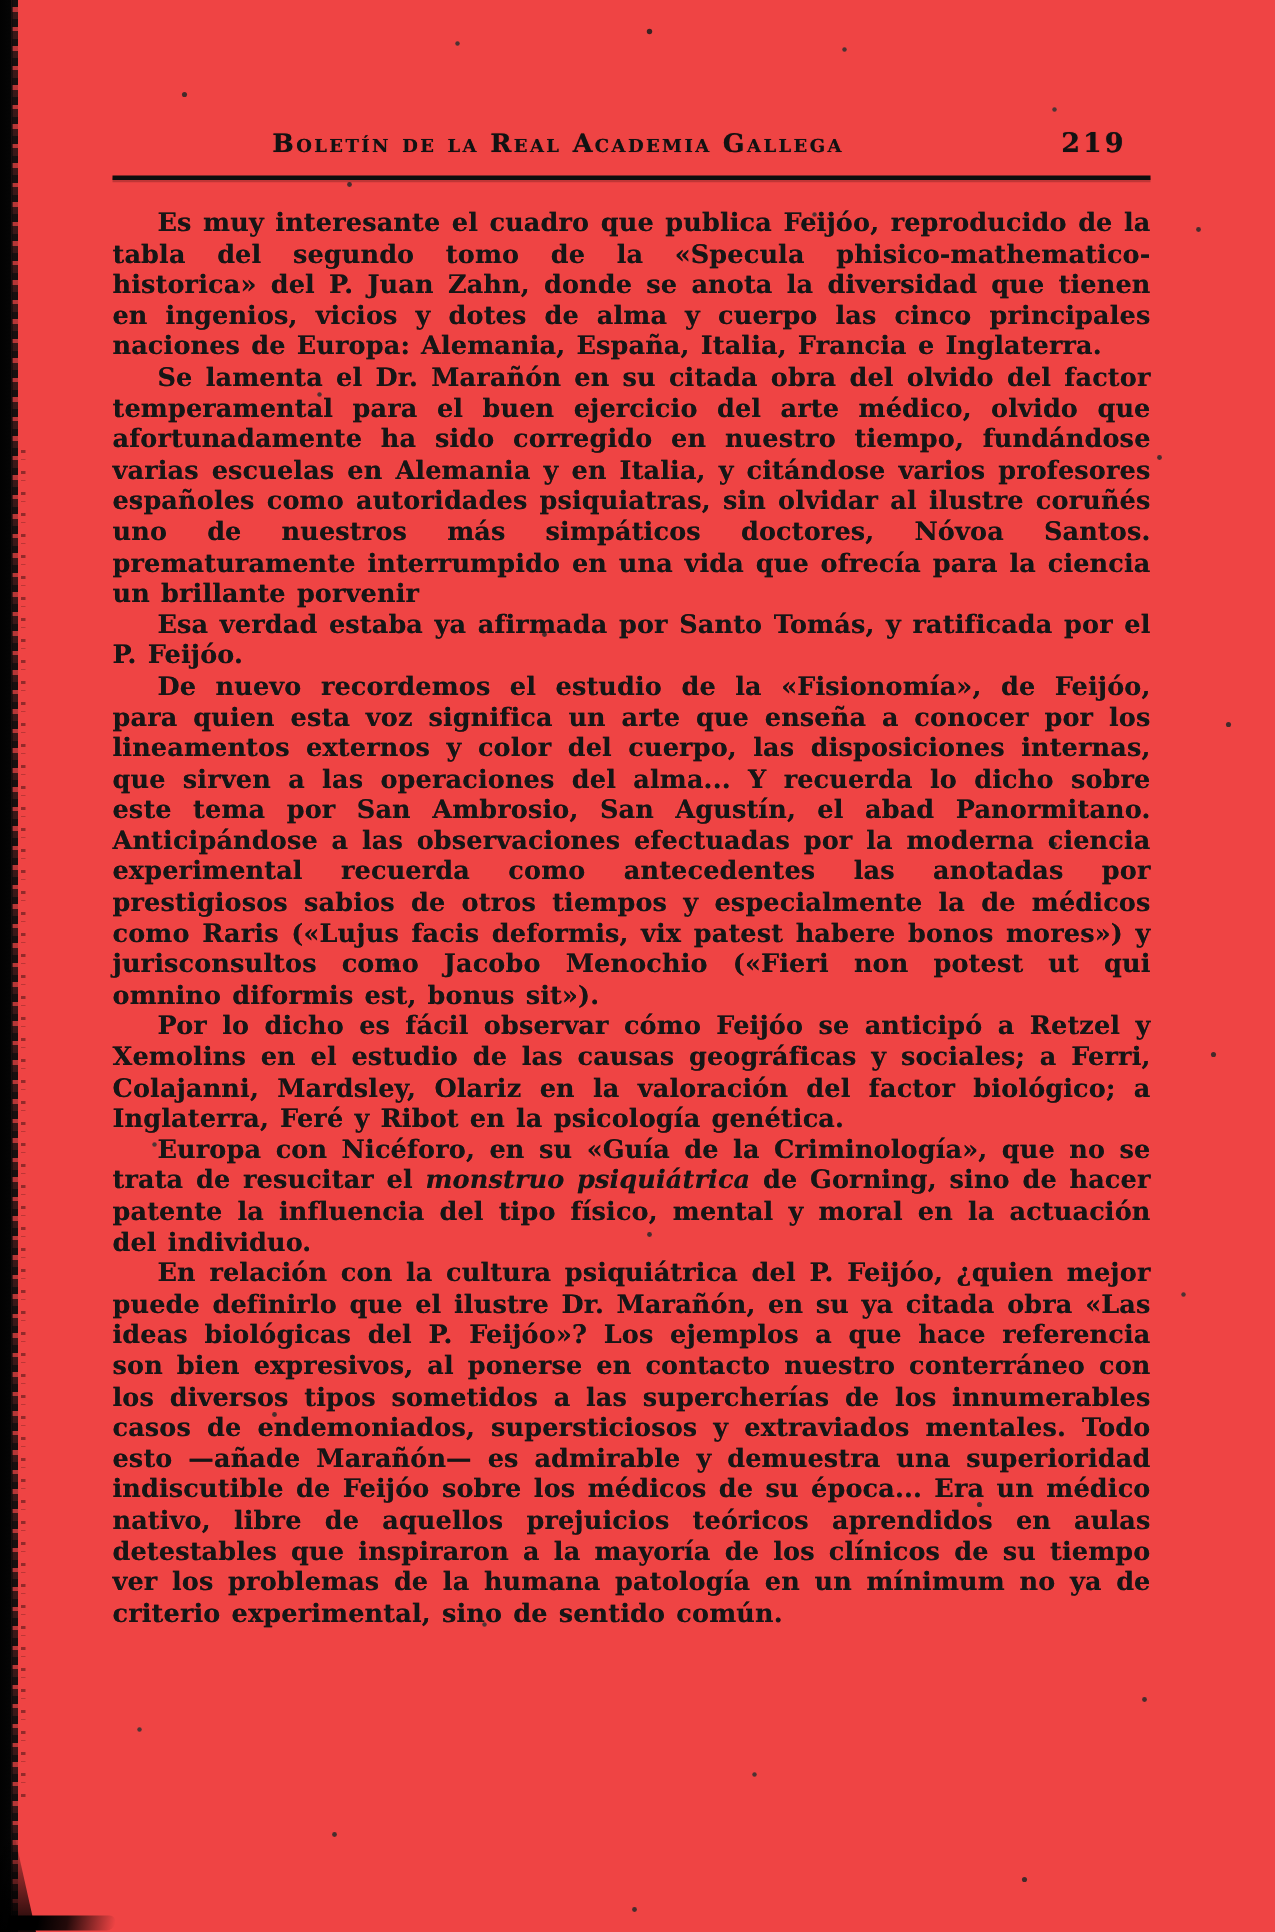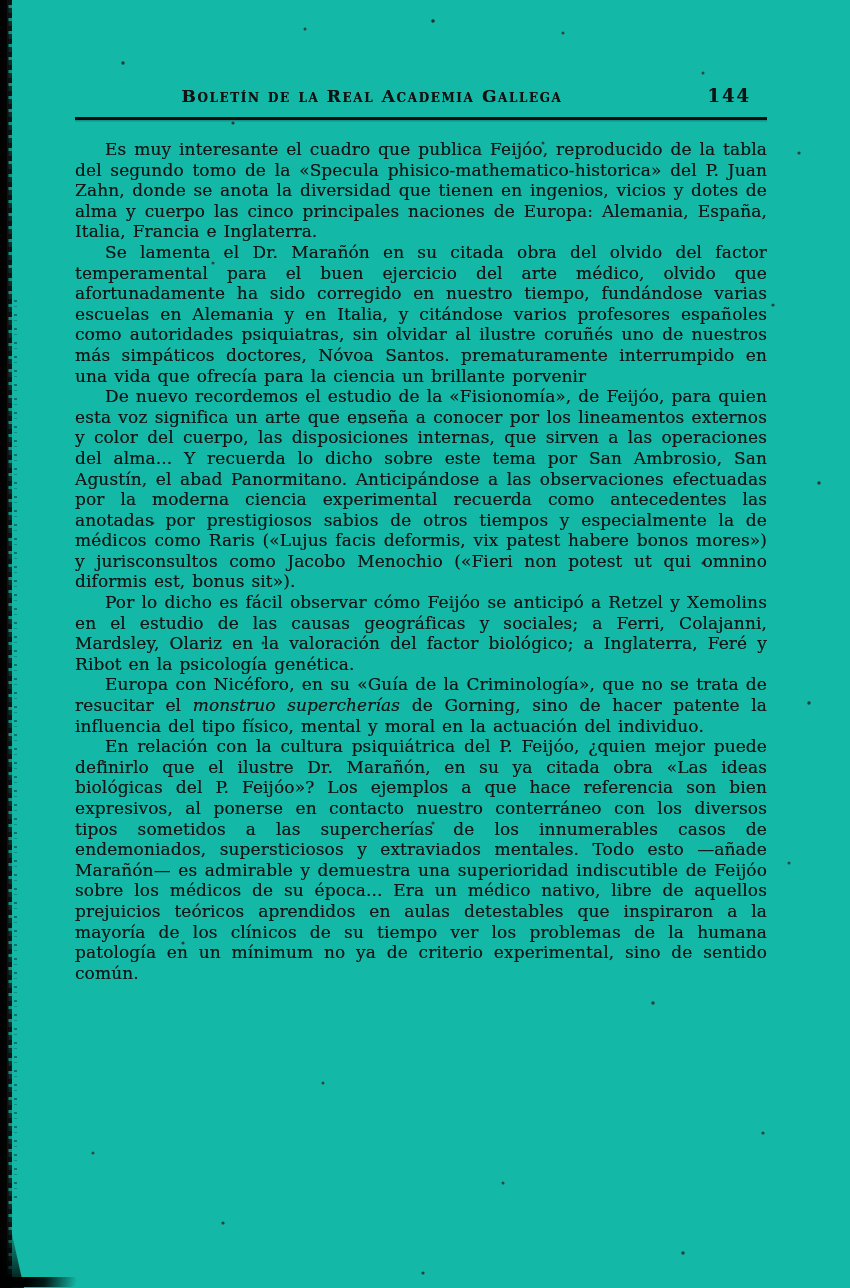--- a/index.html
+++ b/index.html
@@ -5,21 +5,21 @@
   html, body {
     margin: 0;
     padding: 0;
     background: #ffffff;
     font-family: "DejaVu Serif", "Liberation Serif", serif;
   }
   .page {
     position: relative;
     width: 850px;
     height: 1288px;
-    background: #14b8a6;
+    background: #ef4444;
     overflow: hidden;
   }
   
   .binding {
     position: absolute;
     left: 0; top: 0;
     width: 13px; height: 100%;
     background-image:
       linear-gradient(90deg, #020202 0px, #050505 7px, rgba(10,10,10,0.85) 8px, rgba(0,0,0,0) 9px),
       repeating-linear-gradient(180deg, rgba(12,12,12,0.95) 0 5px, rgba(12,12,12,0.25) 5px 8px, rgba(12,12,12,0.8) 8px 13px);
@@ -113,41 +113,43 @@
     line-height: 20.6px;
     color: #161616;
     text-align: justify;
     letter-spacing: 0.1px;
     word-spacing: 1.4px;
     text-shadow: 0 0 0.4px rgba(0,0,0,0.55);
   }
   .body-text p {
     margin: 0;
     text-indent: 30px;
+    font-weight: bold;
   }
   .it { font-style: italic; }
 </style>
 </head>
 <body>
 
 <div class="page">
   <div class="binding"></div>
   <div class="binding-flecks"></div>
   <div class="speckles"></div>
   <div class="smudge"></div>
 
   <div class="content">
     <div class="running-head">
       <span class="journal-title">Boletín de la Real Academia Gallega</span>
-      <span class="page-number">144</span>
+      <span class="page-number">219</span>
     </div>
     <div class="head-rule"></div>
 
     <div class="body-text">
       <p>Es muy interesante el cuadro que publica Feijóo, reproducido de la tabla del segundo tomo de la «Specula phisico-mathematico-historica» del P. Juan Zahn, donde se anota la diversidad que tienen en ingenios, vicios y dotes de alma y cuerpo las cinco principales naciones de Europa: Alemania, España, Italia, Francia e Inglaterra.</p>
       <p>Se lamenta el Dr. Marañón en su citada obra del olvido del factor temperamental para el buen ejercicio del arte médico, olvido que afortunadamente ha sido corregido en nuestro tiempo, fundándose varias escuelas en Alemania y en Italia, y citándose varios profesores españoles como autoridades psiquiatras, sin olvidar al ilustre coruñés uno de nuestros más simpáticos doctores, Nóvoa Santos. prematuramente interrumpido en una vida que ofrecía para la ciencia un brillante porvenir</p>
+      <p>Esa verdad estaba ya afirmada por Santo Tomás, y ratificada por el P. Feijóo.</p>
       <p>De nuevo recordemos el estudio de la «Fisionomía», de Feijóo, para quien esta voz significa un arte que enseña a conocer por los lineamentos externos y color del cuerpo, las disposiciones internas, que sirven a las operaciones del alma... Y recuerda lo dicho sobre este tema por San Ambrosio, San Agustín, el abad Panormitano. Anticipándose a las observaciones efectuadas por la moderna ciencia experimental recuerda como antecedentes las anotadas por prestigiosos sabios de otros tiempos y especialmente la de médicos como Raris («Lujus facis deformis, vix patest habere bonos mores») y jurisconsultos como Jacobo Menochio («Fieri non potest ut qui omnino diformis est, bonus sit»).</p>
       <p>Por lo dicho es fácil observar cómo Feijóo se anticipó a Retzel y Xemolins en el estudio de las causas geográficas y sociales; a Ferri, Colajanni, Mardsley, Olariz en la valoración del factor biológico; a Inglaterra, Feré y Ribot en la psicología genética.</p>
-      <p><span>Europa con Nicéforo, en su «Guía de la Criminología», que no se trata de resucitar el </span><em class="it">monstruo supercherías</em><span> de Gorning, sino de hacer patente la influencia del tipo físico, mental y moral en la actuación del individuo.</span></p>
+      <p><span>Europa con Nicéforo, en su «Guía de la Criminología», que no se trata de resucitar el </span><em class="it">monstruo psiquiátrica</em><span> de Gorning, sino de hacer patente la influencia del tipo físico, mental y moral en la actuación del individuo.</span></p>
       <p>En relación con la cultura psiquiátrica del P. Feijóo, ¿quien mejor puede definirlo que el ilustre Dr. Marañón, en su ya citada obra «Las ideas biológicas del P. Feijóo»? Los ejemplos a que hace referencia son bien expresivos, al ponerse en contacto nuestro conterráneo con los diversos tipos sometidos a las supercherías de los innumerables casos de endemoniados, supersticiosos y extraviados mentales. Todo esto —añade Marañón— es admirable y demuestra una superioridad indiscutible de Feijóo sobre los médicos de su época... Era un médico nativo, libre de aquellos prejuicios teóricos aprendidos en aulas detestables que inspiraron a la mayoría de los clínicos de su tiempo ver los problemas de la humana patología en un mínimum no ya de criterio experimental, sino de sentido común.</p>
     </div>
   </div>
 </div>
 
 </body></html>

